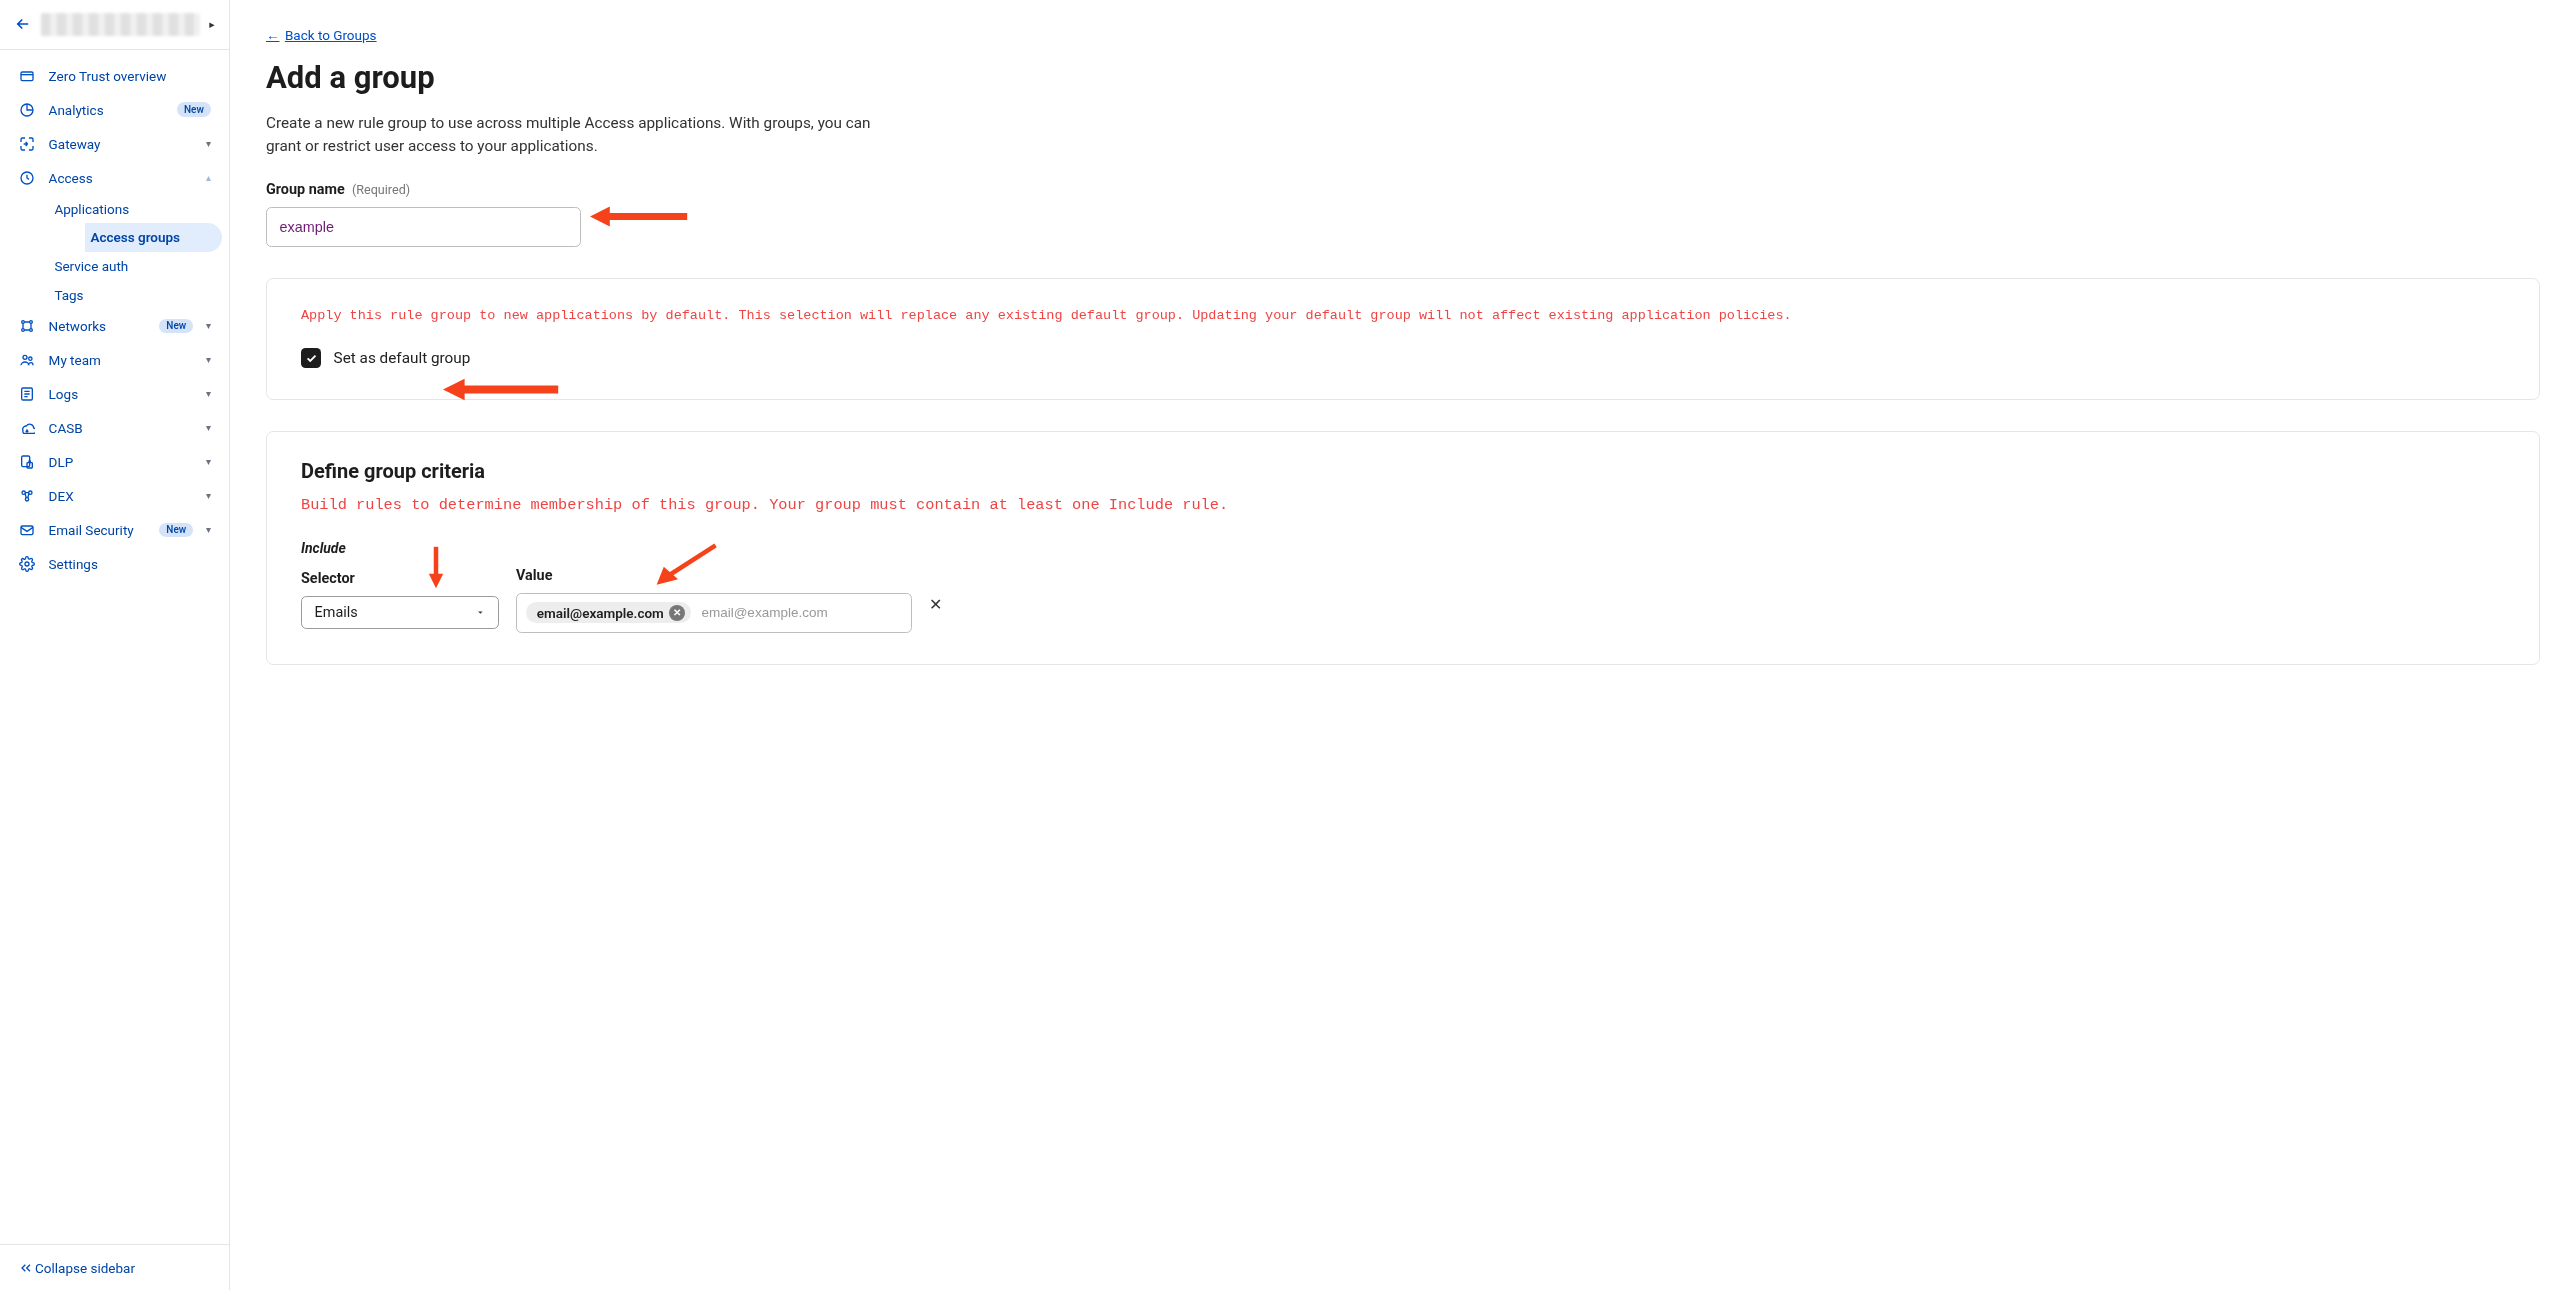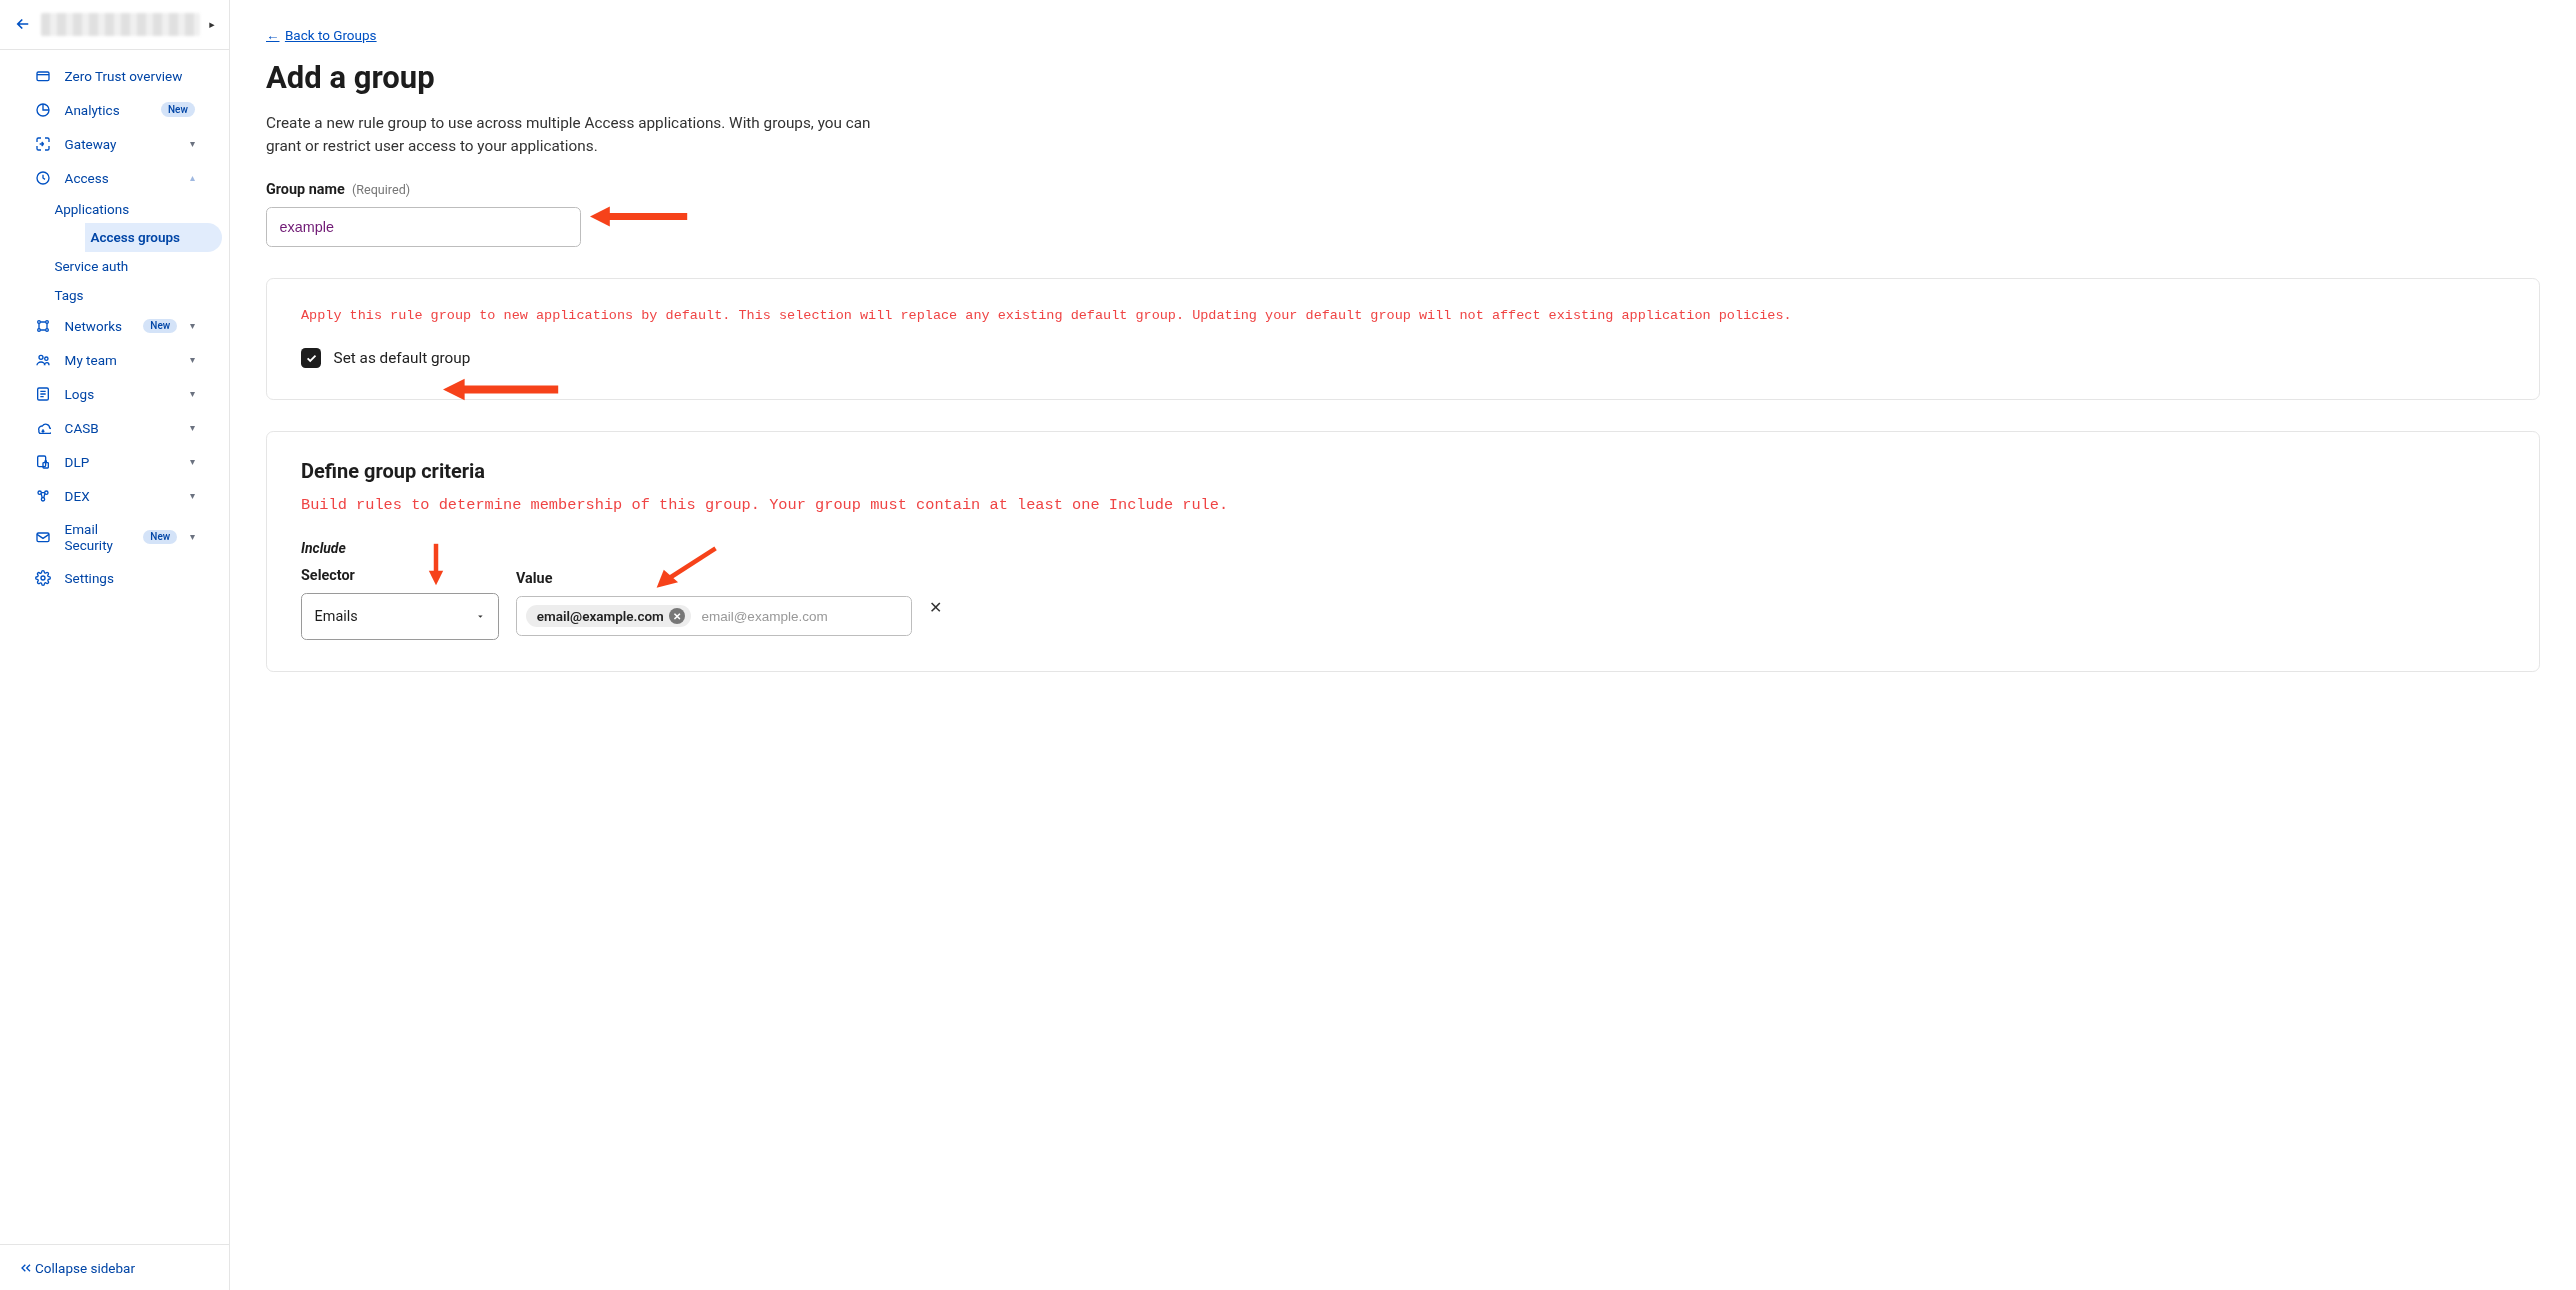--- a/index.html
+++ b/index.html
@@ -7,21 +7,21 @@
 
 .layout { display: flex; min-height: 100vh; }
 
 .sidebar { width: 230px; border-right: 0.9px solid #e5e5e5; display: flex; flex-direction: column; background: #fff; }
 .sidebar-header { display: flex; align-items: center; gap: 9px; padding: 12.6px 14.4px; border-bottom: 0.9px solid #e5e5e5; }
 .back-arrow { color: #0051c3; display:flex; align-items:center; cursor:pointer; }
 .account-blur { flex: 1; height: 23.4px; background: repeating-linear-gradient(90deg, #e0e0e0, #e0e0e0 9px, #f0f0f0 9px, #f0f0f0 16px); filter: blur(1.8px); border-radius:1.8px; }
 .account-caret { font-size: 10.8px; color:#333; }
 
 .nav { flex:1; padding: 9px 0; overflow-y:auto; }
-.nav-item { display:flex; align-items:center; gap: 12.6px; padding: 8px 34px; color: #0045a6; cursor:pointer; font-size: 13.5px; position:relative; }
+.nav-item { display:flex; align-items:center; gap: 12.6px; padding: 8px 18px; color: #0045a6; cursor:pointer; font-size: 13.5px; position:relative; }
 .nav-item .icon { width: 18px; height:18px; display:flex; align-items:center; justify-content:center; color:#0051c3; }
 .nav-item .label { flex:1; }
 .nav-item .caret { color:#6b7280; font-size:10px; }
 .badge { background:#d4e3f8; color:#0045a6; font-size:10px; padding:1.8px 7.2px; border-radius:9px; font-weight:500; }
 
 .sub-items { padding-left: 49px; }
 .sub-item { padding: 6.3px 12.6px 6.3px 5.4px; color:#0045a6; cursor:pointer; font-size:13.5px; border-radius: 0 16px 16px 0; margin-right:7.2px; }
 .sub-item.active { background:#e1ecfc; font-weight:600;margin-left:36px; }
 
 .sidebar-footer { border-top:0.9px solid #e5e5e5; padding: 14.4px 18px; display:flex; align-items:center; gap:1px; color:#0045a6; cursor:pointer; font-size:13.5px; background:#fff; }
@@ -39,21 +39,21 @@
 .card h2 { font-size:20px; font-weight:700; margin-bottom:10.8px; }
 .card-desc { font-size:13.5px; color:#ef4444; margin-bottom:21.6px; line-height:1.5;font-family:Liberation Mono, monospace; }
 
 .checkbox-row { display:flex; align-items:center; gap:12.6px; }
 .checkbox { width:20px; height:20px; border-radius:4.5px; background:#1d1d1d; display:flex; align-items:center; justify-content:center; color:#fff; cursor:pointer; }
 .checkbox-label { font-size:15.3px; color:#222; }
 
 .criteria-section h3 { font-size:14px; font-weight:700; margin-top:23px; margin-bottom:10.8px;font-style:italic; }
 .criteria-row { display:flex; gap:17px; align-items:center; }
 .criteria-col .col-label { font-weight:700; font-size:14.4px; margin-bottom:9px; display:block; }
-.select-box { width:198px; height:47px; border:0.9px solid #9a9a9a; border-radius:5.4px; padding:0 12.6px; font-size:14.4px; display:flex; align-items:center; justify-content:space-between; cursor:pointer; background:#fff; }
+.select-box { width:198px; height:33px; border:0.9px solid #9a9a9a; border-radius:5.4px; padding:0 12.6px; font-size:14.4px; display:flex; align-items:center; justify-content:space-between; cursor:pointer; background:#fff; }
 .value-box { width:396px; min-height:40px; border:0.9px solid #bdbdbd; border-radius:5.4px; padding: 5.4px 9px; display:flex; align-items:center; gap:7.2px; flex-wrap:wrap; background:#fff; }
 .chip { background:#ededed; border-radius:12.6px; padding:2.7px 5.4px 2.7px 10.8px; display:flex; align-items:center; gap:5.4px; font-size:13.5px; font-weight:600; color:#222; }
 .chip-x { width:16px; height:16px; border-radius:50%; background:#777; color:#fff; font-size:10px; display:flex; align-items:center; justify-content:center; cursor:pointer; }
 .value-input { border:none; outline:none; font-size:13.5px; color:#333; flex:1; min-width:108px; padding:3.6px; }
 .value-input::placeholder { color:#999; }
 .row-remove { color:#333; font-size:16px; cursor:pointer; padding: 9px 5.4px 0 0; align-self:center; }
 
 
 .arrow { position:absolute; pointer-events:none; }
 

